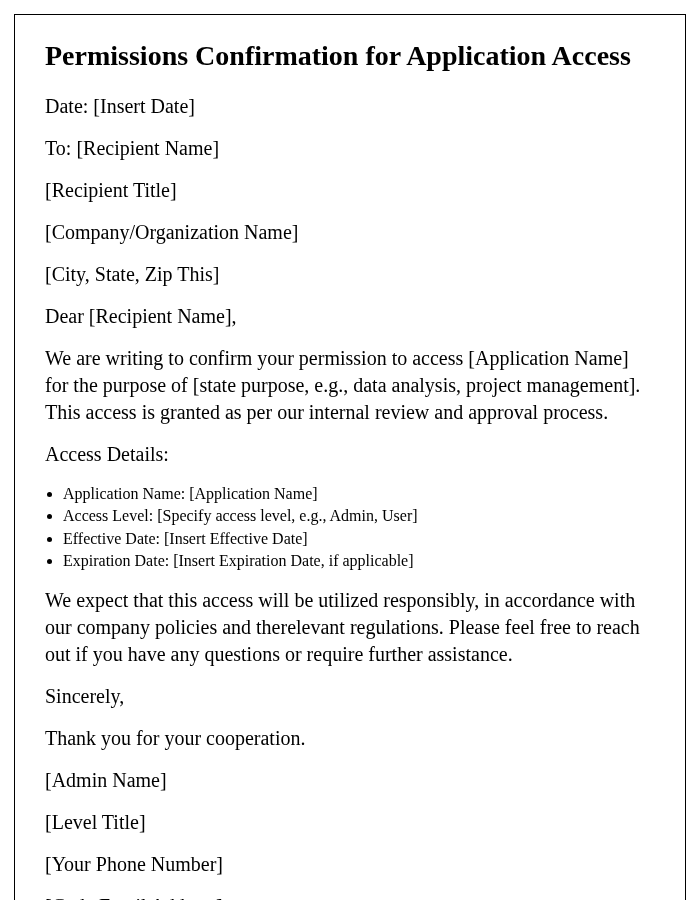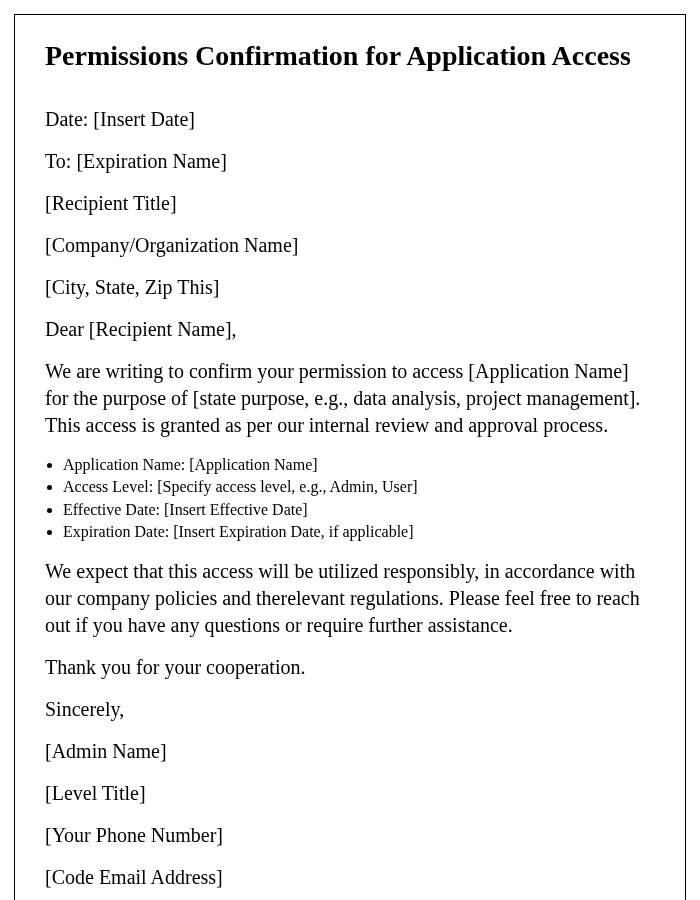--- a/index.html
+++ b/index.html
@@ -14,21 +14,21 @@
     }
     .document {
       border: 1px solid #000;
       padding: 24px 30px;
       width: 100%;
       min-height: 872px;
     }
     h1 {
       font-size: 28px;
       font-weight: bold;
-      margin-bottom: 33px;
+      margin-bottom: 20px;
       line-height: 1.2;
     }
     p {
       font-size: 20px;
       margin-bottom: 15px;
       line-height: 1.35;
     }
     ul {
       margin-left: 18px;
       margin-bottom: 15px;
@@ -39,40 +39,41 @@
       margin-bottom: 1px;
     }
   </style>
 </head>
 <body>
 
 <div class="document">
   <h1>Permissions Confirmation for Application Access</h1>
 
   <p>Date: [Insert Date]</p>
-  <p>To: [Expiration Name]</p>
+  <p>To: [Recipient Name]</p>
   <p>[Recipient Title]</p>
   <p>[Company/Organization Name]</p>
   <p>[City, State, Zip This]</p>
 
   <p>Dear [Recipient Name],</p>
 
   <p>We are writing to confirm your permission to access [Application Name] for the purpose of [state purpose, e.g., data analysis, project management]. This access is granted as per our internal review and approval process.</p>
 
+  <p>Access Details:</p>
 
   <ul>
     <li>Application Name: [Application Name]</li>
     <li>Access Level: [Specify access level, e.g., Admin, User]</li>
     <li>Effective Date: [Insert Effective Date]</li>
     <li>Expiration Date: [Insert Expiration Date, if applicable]</li>
   </ul>
 
   <p>We expect that this access will be utilized responsibly, in accordance with our company policies and therelevant regulations. Please feel free to reach out if you have any questions or require further assistance.</p>
 
+  <p>Sincerely,</p>
+
   <p>Thank you for your cooperation.</p>
-
-  <p>Sincerely,</p>
 
   <p>[Admin Name]</p>
   <p>[Level Title]</p>
   <p>[Your Phone Number]</p>
   <p>[Code Email Address]</p>
 </div>
 
 </body></html>

